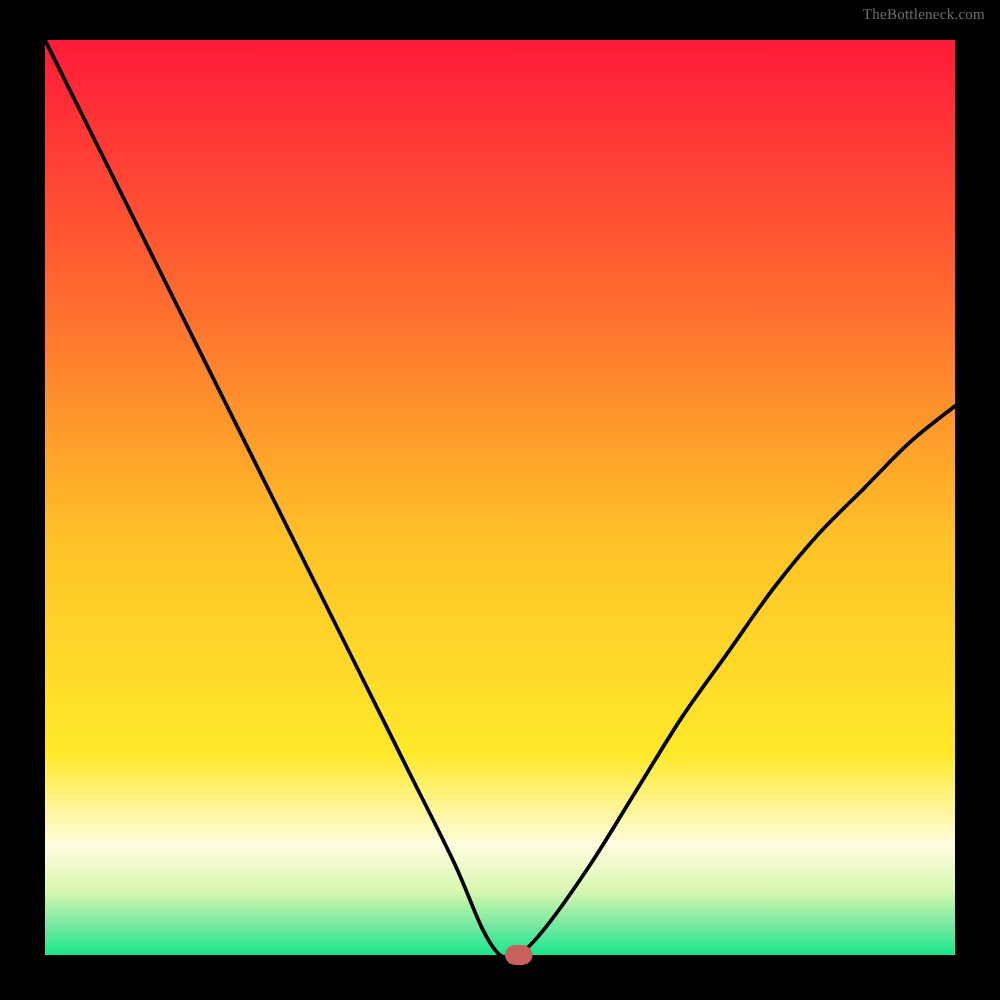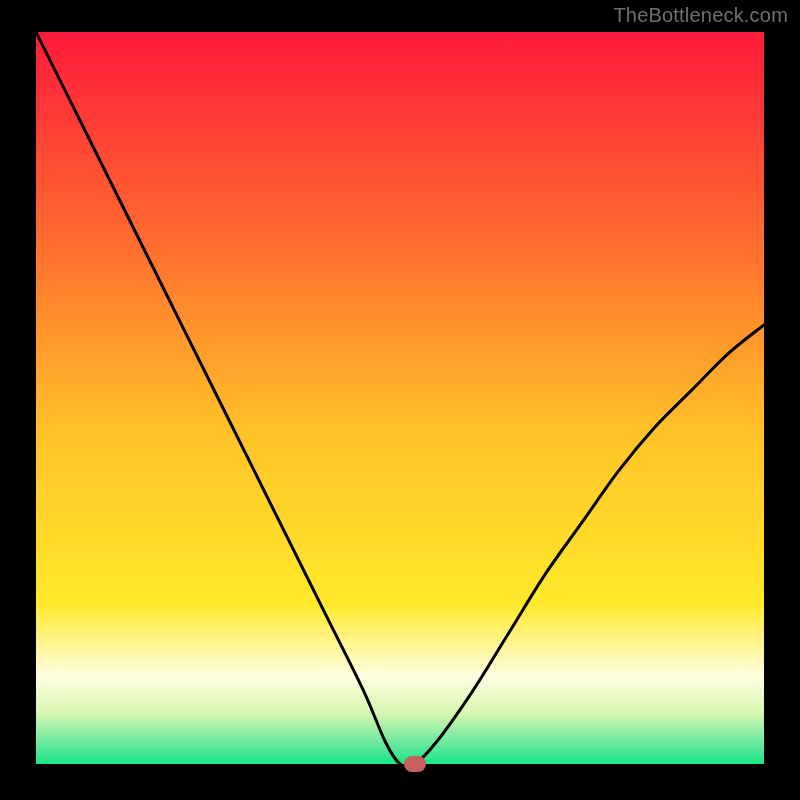--- a/index.html
+++ b/index.html
@@ -8,22 +8,22 @@
     width: 800px;
     height: 800px;
     background: #000;
     position: relative;
   }
   .watermark {
     position: absolute;
     top: 4px;
     right: 12px;
     color: #6f6f6f;
-    font-family: Liberation Sans, sans-serif;
-    font-size: 20px;
+    font-family: Liberation Serif, serif;
+    font-size: 12px;
     letter-spacing: 0.2px;
     z-index: 5;
   }
   .plot-wrap {
     position: absolute;
     left: 36px;
     top: 32px;
     width: 728px;
     height: 732px;
   }

